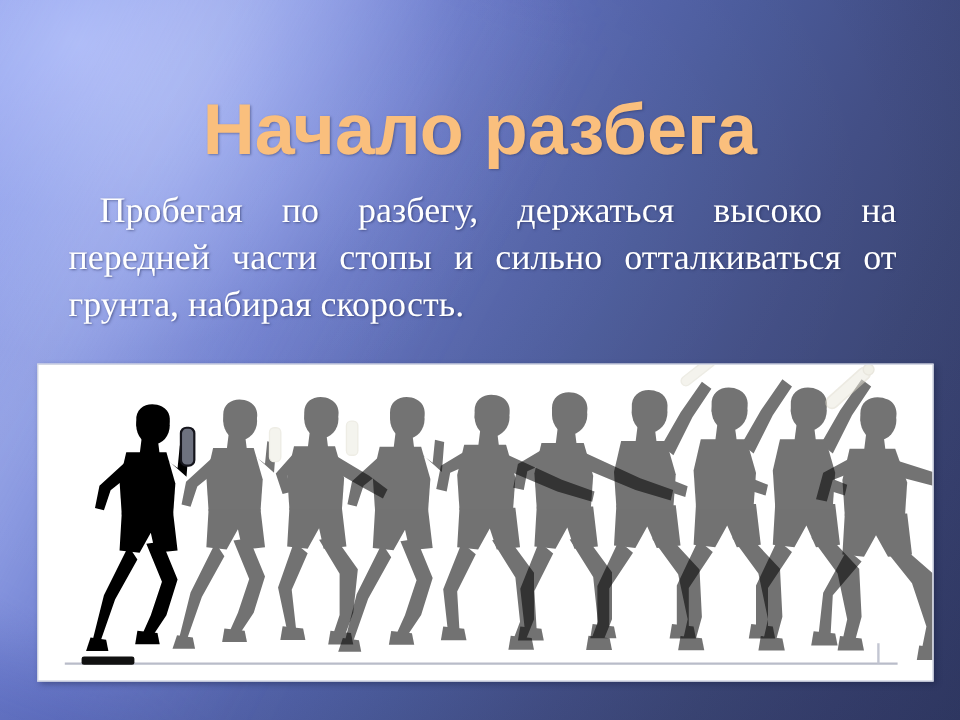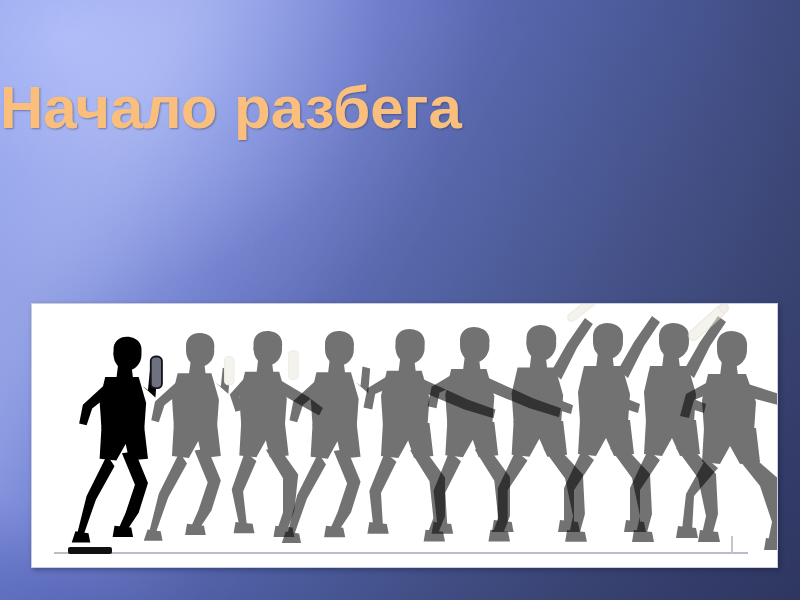--- a/index.html
+++ b/index.html
@@ -64,21 +64,21 @@
         rgba(20,26,60,0.28) 100%);
     pointer-events: none;
   }
 
   
   #title {
     position: absolute;
     left: 0;
     top: 38px;
     width: 800px;
-    text-align: left;
+    text-align: center;
     font-family: "Liberation Sans", sans-serif;
     font-weight: bold;
     font-size: 60px;
     line-height: 1.0;
     color: #fabf7d;
     letter-spacing: 0px;
     white-space: nowrap;
     text-shadow: 1px 1px 2px rgba(40,48,90,0.45);
   }
 
@@ -118,20 +118,21 @@
 </head>
 <body>
 
 <div id="slide">
 
   <div id="light-streak"></div>
   <div id="vignette"></div>
 
   <h1 id="title">Начало разбега</h1>
 
+  <p id="body-text">Пробегая по разбегу, держаться высоко на передней части стопы и сильно отталкиваться от грунта, набирая скорость.</p>
 
   <div id="image-panel">
     <svg id="sequence-svg" viewBox="0 0 745 263" preserveAspectRatio="none">
       <defs>
 
         <g id="fig-run-a">
 
           <path class="sk" d="M42,128 L20,172 L10,212 L16,216 L30,176 L50,140 Z"></path>
 
           <path class="sh" d="M8,210 L22,212 L24,222 L4,222 Z"></path>

